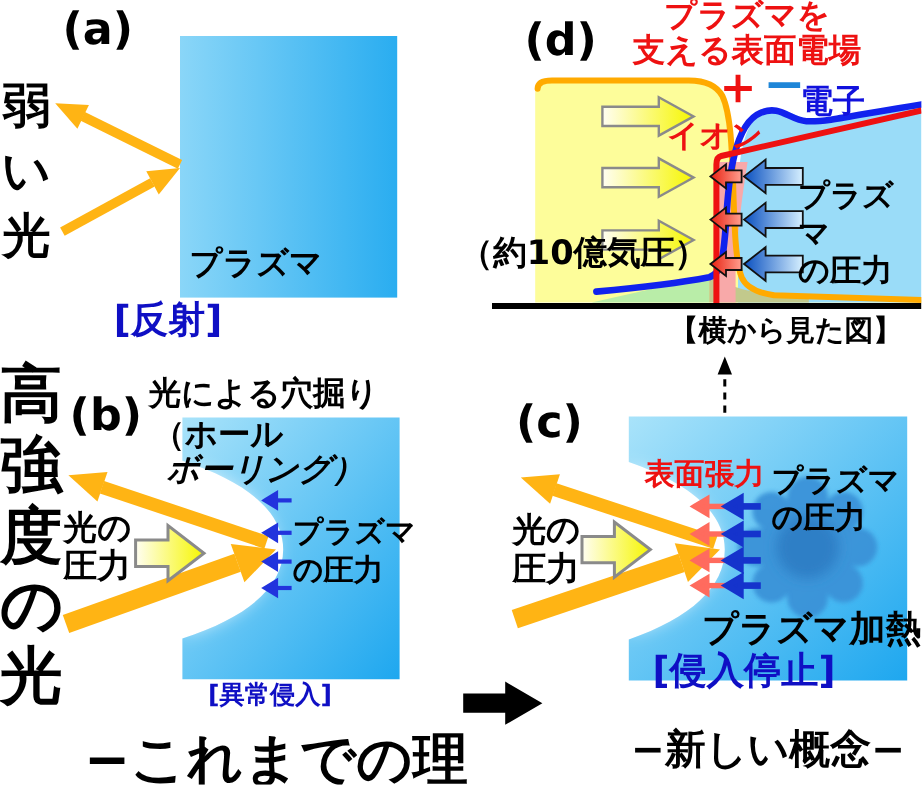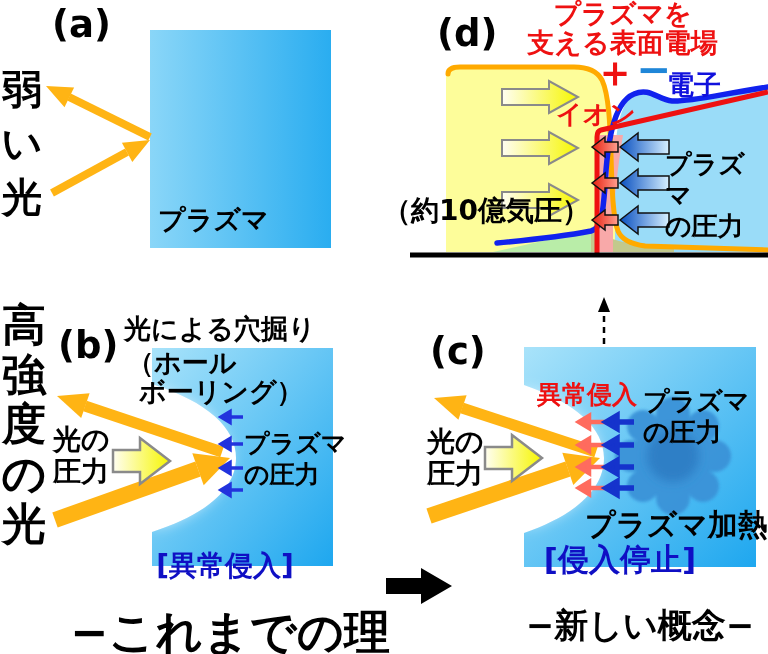--- a/index.html
+++ b/index.html
@@ -172,47 +172,49 @@
       <polygon points="620,183 638,169 638,176 669,176 669,190 638,190 638,197"></polygon>
       <polygon points="620,220 638,206 638,213 669,213 669,227 638,227 638,234"></polygon>
     </g>
     <line x1="410" y1="255" x2="768" y2="255" stroke="#000" stroke-width="5"></line>
   </g>
 </svg>
 
   <div class="t" style="left:52px;top:4px;font-size:37px;">(a)</div>
   <div class="t vert" style="left:0px;top:62px;width:44px;font-size:40px;line-height:1.35;">弱い光</div>
   <div class="t" style="left:158px;top:204px;font-size:27px;">プラズマ</div>
+  <div class="t blue ctr" style="left:80px;top:250px;width:120px;font-size:31px;">[反射]</div>
 
   <div class="t" style="left:58px;top:325px;font-size:37px;">(b)</div>
-  <div class="t vert" style="left:0px;top:300px;width:48px;font-size:44px;line-height:1.13;">高強度の光</div>
+  <div class="t vert" style="left:0px;top:300px;width:48px;font-size:52px;line-height:1.13;">高強度の光</div>
   <div class="t" style="left:127px;top:347px;font-size:27px;">（ホール</div>
   <div class="t" style="left:124px;top:313px;font-size:27px;">光による穴掘り</div>
-  <div class="t" style="left:139px;top:376px;font-size:27px;">ボーリング）</div>
+  <div class="t" style="left:139px;top:376px;font-size:27px;font-style:italic;">ボーリング）</div>
   <div class="t" style="left:53px;top:424px;font-size:28px;line-height:1.16;">光の
 圧力</div>
   <div class="t" style="left:244px;top:429px;font-size:25px;line-height:1.22;">プラズマ
 の圧力</div>
-  <div class="t blue ctr" style="left:150px;top:550px;width:150px;font-size:28px;">[異常侵入]</div>
+  <div class="t blue ctr" style="left:150px;top:567px;width:150px;font-size:21px;">[異常侵入]</div>
   <div class="t ctr" style="left:68px;top:606px;width:324px;font-size:46px;">−これまでの理解−</div>
 
   <div class="t" style="left:430px;top:331px;font-size:37px;">(c)</div>
-  <div class="t red" style="left:537px;top:381px;font-size:25px;">異常侵入</div>
+  <div class="t red" style="left:537px;top:381px;font-size:25px;">表面張力</div>
   <div class="t" style="left:643px;top:386px;font-size:26px;line-height:1.18;">プラズマ
 の圧力</div>
   <div class="t" style="left:427px;top:426px;font-size:28px;line-height:1.16;">光の
 圧力</div>
   <div class="t" style="left:585px;top:508px;font-size:30px;">プラズマ加熱</div>
   <div class="t blue ctr" style="left:540px;top:542px;width:160px;font-size:31px;">[侵入停止]</div>
   <div class="t ctr" style="left:508px;top:606px;width:264px;font-size:34px;">−新しい概念−</div>
 
   <div class="t red ctr" style="left:475px;top:0px;width:295px;font-size:27px;line-height:1.07;">プラズマを
 支える表面電場</div>
   <div class="t" style="left:437px;top:13px;font-size:37px;">(d)</div>
   <div class="t red" style="left:594px;top:48px;font-size:42px;font-weight:900;">＋</div>
   <div class="t" style="left:636px;top:46px;font-size:42px;font-weight:900;color:#1f86d8;">−</div>
   <div class="t" style="left:667px;top:69px;font-size:27px;color:#1111dd;">電子</div>
   <div class="t red" style="left:556px;top:100px;font-size:26px;">イオン</div>
   <div class="t" style="left:383px;top:159px;font-size:28px;margin-top:36px;">（約10億気圧）</div>
   <div class="t" style="left:665px;top:149px;font-size:26px;line-height:1.2;">プラズマ
 の圧力</div>
+  <div class="t" style="left:558px;top:262px;font-size:24px;">【横から見た図】</div>
 
 </div>
 
 </body></html>

